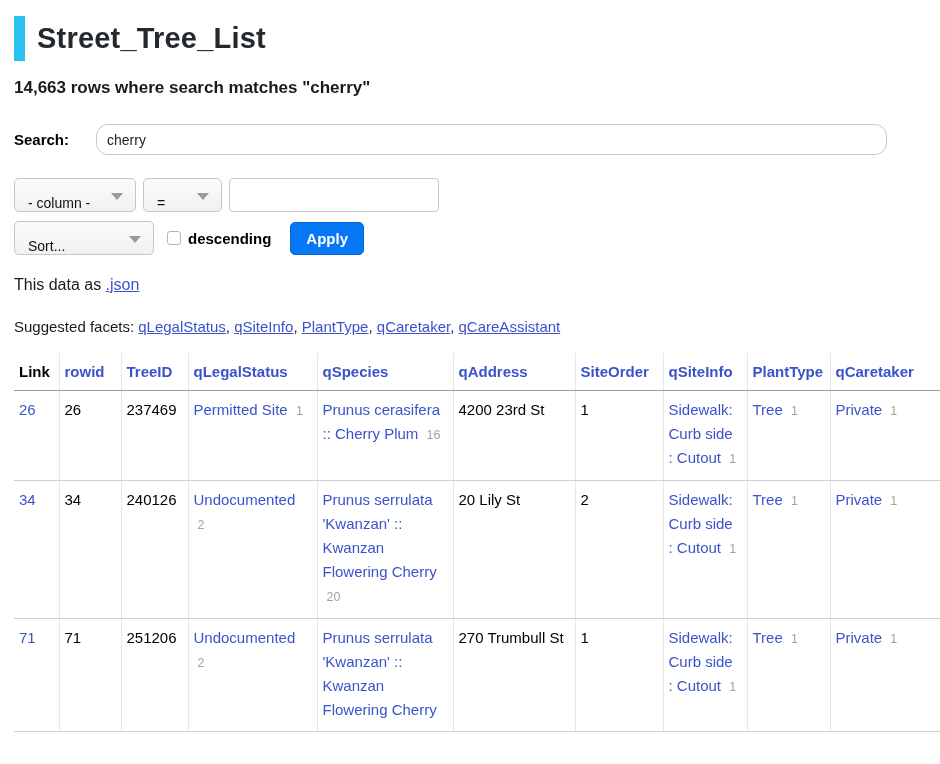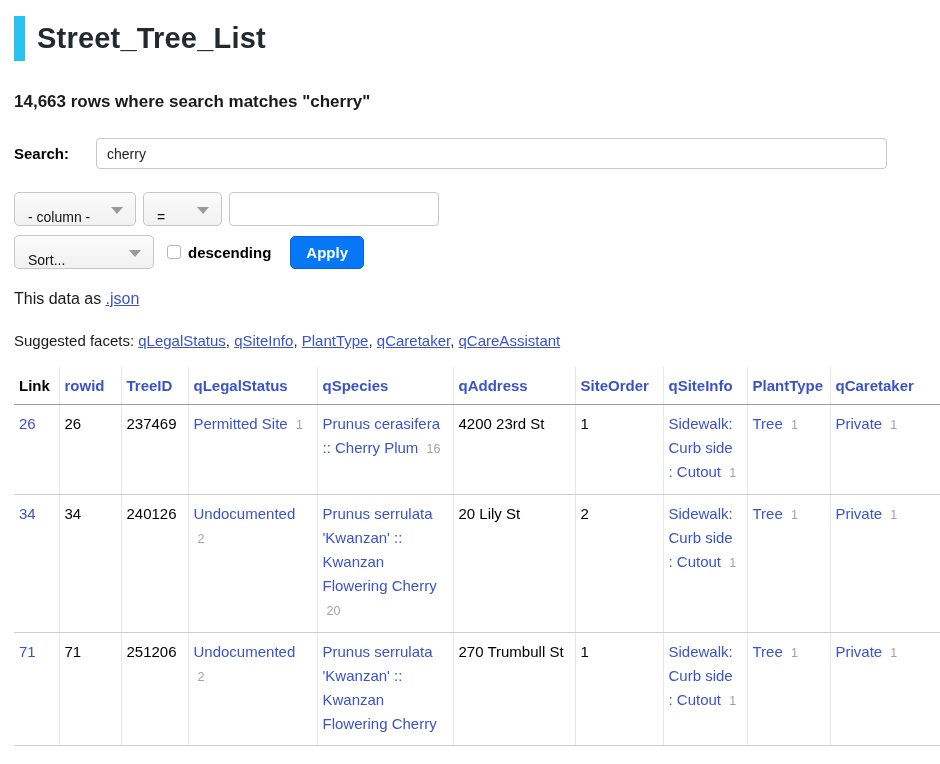--- a/index.html
+++ b/index.html
@@ -13,27 +13,27 @@
 
   
   .title-wrap { display: flex; align-items: stretch; margin-top: 2px; }
   .accent-bar { width: 11px; background: #29c1f0; margin-right: 12px; }
   h1.page-title {
     margin: 0; font-size: 29px; font-weight: bold; color: #24292e;
     letter-spacing: 0.2px; padding: 6px 0;
   }
 
   
-  .summary { font-weight: bold; font-size: 17px; color: #1a1a1a; margin-top: 31px; }
+  .summary { font-weight: bold; font-size: 17px; color: #1a1a1a; margin-top: 17px; }
 
   
   .search-row { display: flex; align-items: center; margin-top: 26px; }
   .search-label { font-weight: bold; margin-right: 27px; }
   .search-input {
-    width: 791px; height: 31px; border: 1px solid #c8c8c8; border-radius: 4px;
+    width: 791px; height: 31px; border: 1px solid #c8c8c8; border-radius: 12px;
     font-family: "Liberation Sans", sans-serif; font-size: 14px; padding: 0 10px; color: #222;
     outline: none; background: #fff;
   }
 
   
   .filter-row { display: flex; align-items: center; margin-top: 23px; }
   .sort-row { display: flex; align-items: center; margin-top: 9px; }
   .select {
     position: relative; height: 34px; border: 1px solid #c6c6c6; border-radius: 5px;
     background: linear-gradient(#fbfbfb, #f1f1f1);

